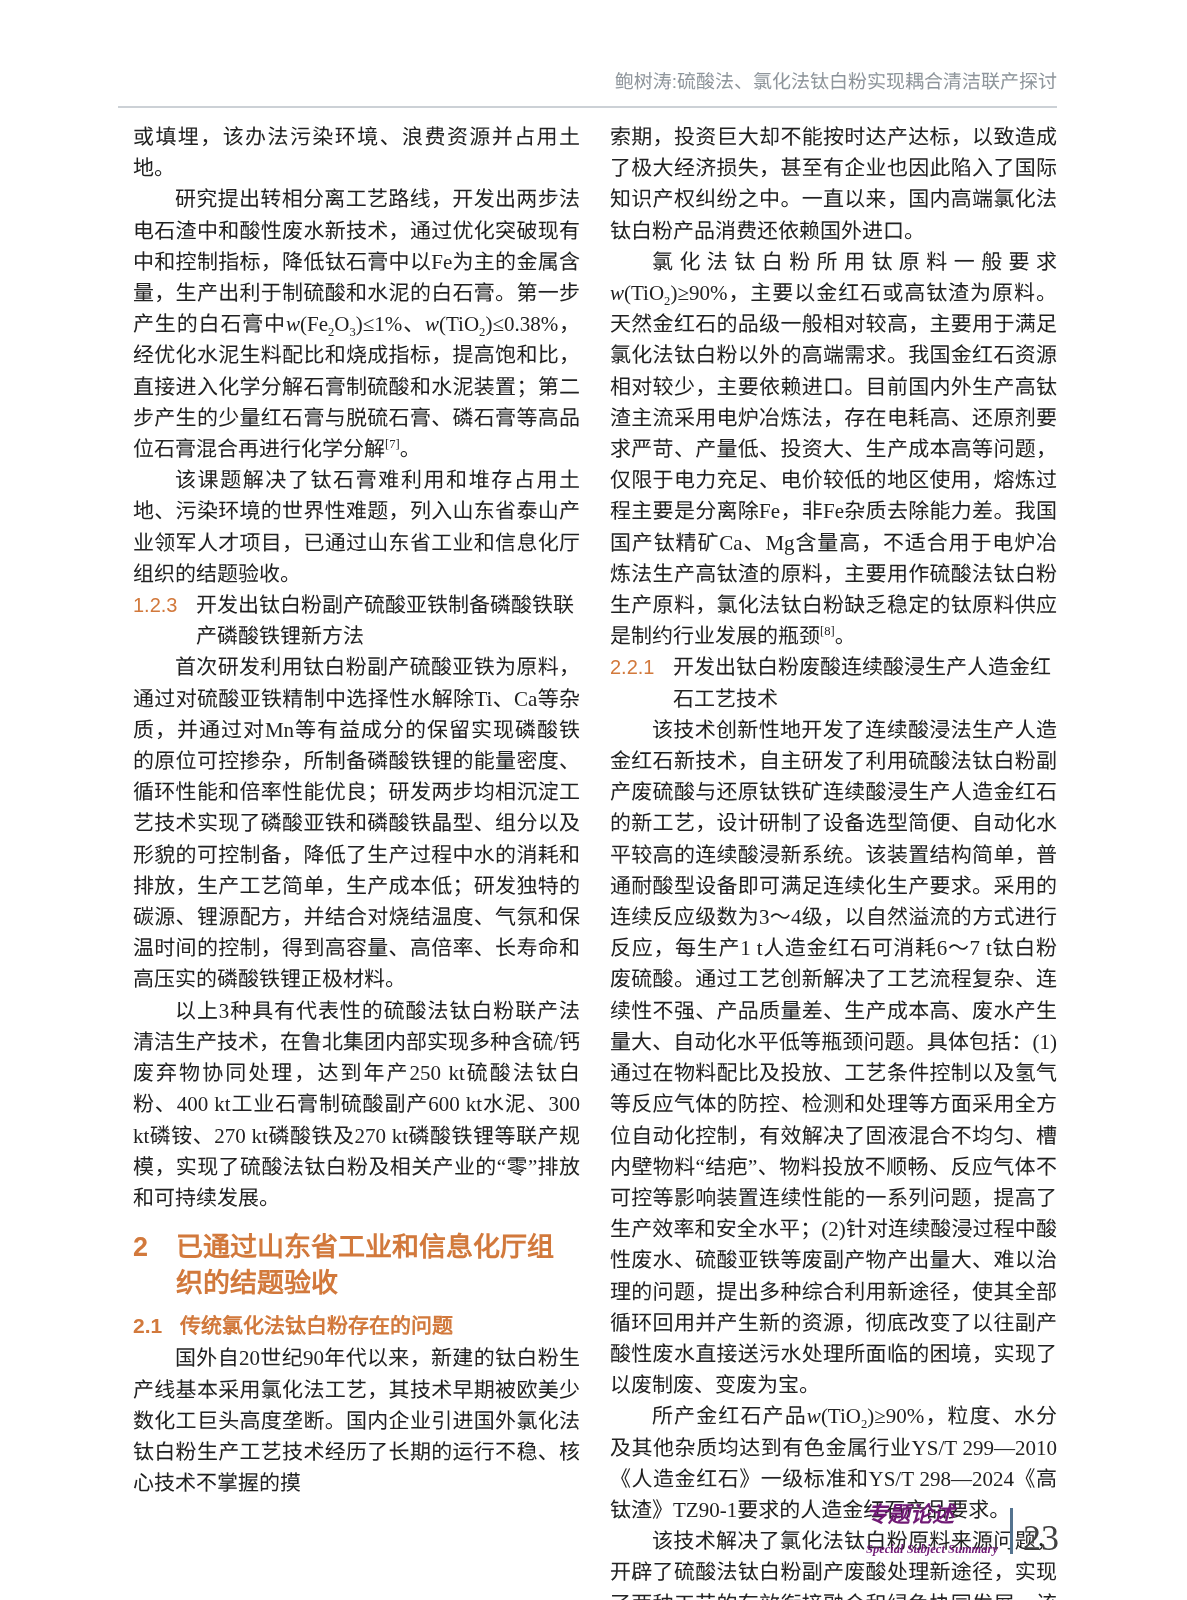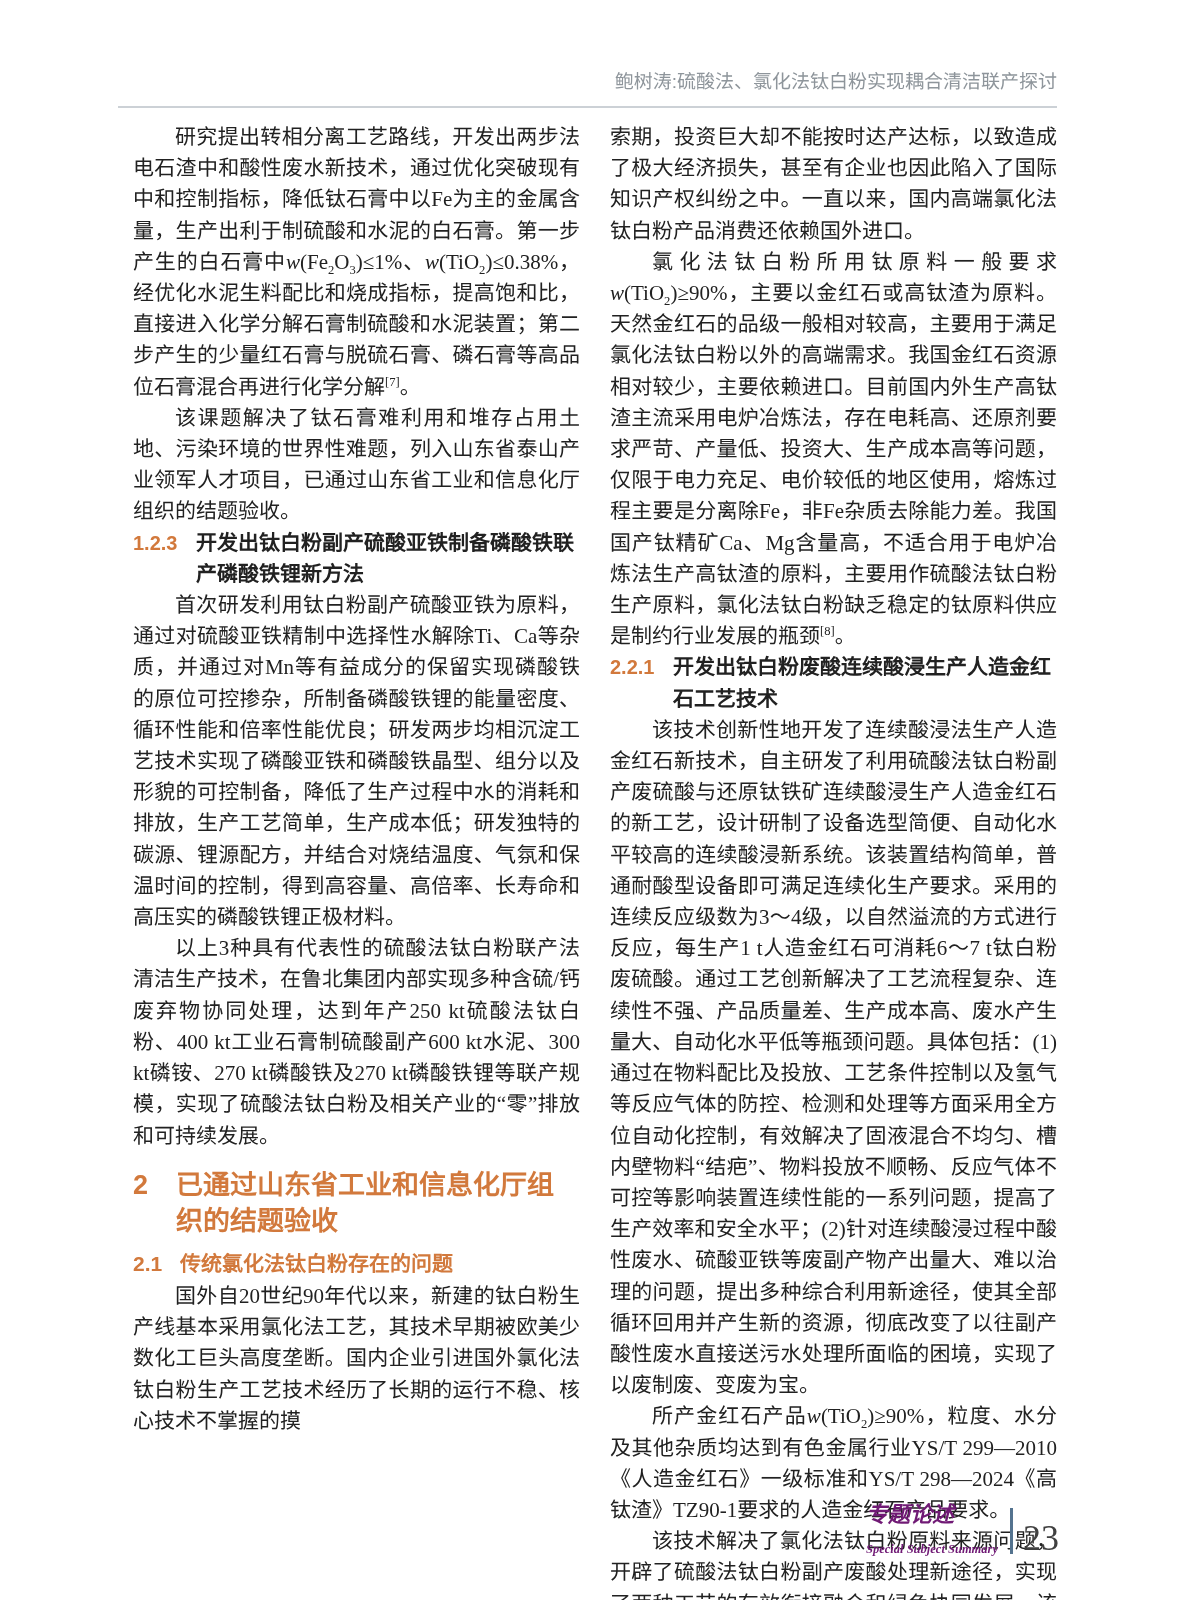--- a/index.html
+++ b/index.html
@@ -26,21 +26,21 @@
   .content{position:absolute;left:133px;top:122px;width:924px;}
   .cols{display:flex;gap:30px;}
   .col{width:447px;font-size:21px;line-height:31.2px;}
   .blk{margin:0;}
   .p{text-align:justify;text-indent:2em;}
   .p.noindent{text-indent:0;}
   sup{font-size:60%;line-height:0;}
   sub{font-size:60%;line-height:0;}
   i{font-style:italic;}
   
-  .h3{padding-left:63px;text-indent:0;text-align:left;font-weight:bold;}
+  .h3{padding-left:63px;text-indent:0;text-align:left;}
   .h3 .num{
     display:inline-block;width:63px;margin-left:-63px;
     color:#d2793c;
     font-family:"Liberation Sans","DejaVu Sans",sans-serif;
     font-size:20px;
   }
   
   .h1{
     font-family:"Liberation Sans","DejaVu Sans",sans-serif;
     font-weight:bold;color:#d2793c;
@@ -89,20 +89,21 @@
 
 <div class="page">
 
   <div class="header">
     <span>鲍树涛:硫酸法、氯化法钛白粉实现耦合清洁联产探讨</span>
   </div>
 
   <div class="content">
     <div class="cols">
       <div class="col" id="col-left">
+          <div class="blk p noindent">或填埋，该办法污染环境、浪费资源并占用土地。</div>
           <div class="blk p">研究提出转相分离工艺路线，开发出两步法电石渣中和酸性废水新技术，通过优化突破现有中和控制指标，降低钛石膏中以Fe为主的金属含量，生产出利于制硫酸和水泥的白石膏。第一步产生的白石膏中<i>w</i>(Fe<sub>2</sub>O<sub>3</sub>)≤1%、<i>w</i>(TiO<sub>2</sub>)≤0.38%，经优化水泥生料配比和烧成指标，提高饱和比，直接进入化学分解石膏制硫酸和水泥装置；第二步产生的少量红石膏与脱硫石膏、磷石膏等高品位石膏混合再进行化学分解<sup>[7]</sup>。</div>
           <div class="blk p">该课题解决了钛石膏难利用和堆存占用土地、污染环境的世界性难题，列入山东省泰山产业领军人才项目，已通过山东省工业和信息化厅组织的结题验收。</div>
           <div class="blk h3"><span class="num">1.2.3</span><span>开发出钛白粉副产硫酸亚铁制备磷酸铁联产磷酸铁锂新方法</span></div>
           <div class="blk p">首次研发利用钛白粉副产硫酸亚铁为原料，通过对硫酸亚铁精制中选择性水解除Ti、Ca等杂质，并通过对Mn等有益成分的保留实现磷酸铁的原位可控掺杂，所制备磷酸铁锂的能量密度、循环性能和倍率性能优良；研发两步均相沉淀工艺技术实现了磷酸亚铁和磷酸铁晶型、组分以及形貌的可控制备，降低了生产过程中水的消耗和排放，生产工艺简单，生产成本低；研发独特的碳源、锂源配方，并结合对烧结温度、气氛和保温时间的控制，得到高容量、高倍率、长寿命和高压实的磷酸铁锂正极材料。</div>
           <div class="blk p">以上3种具有代表性的硫酸法钛白粉联产法清洁生产技术，在鲁北集团内部实现多种含硫/钙废弃物协同处理，达到年产250 kt硫酸法钛白粉、400 kt工业石膏制硫酸副产600 kt水泥、300 kt磷铵、270 kt磷酸铁及270 kt磷酸铁锂等联产规模，实现了硫酸法钛白粉及相关产业的“零”排放和可持续发展。</div>
           <div class="blk h1"><span class="num">2</span><span>已通过山东省工业和信息化厅组织的结题验收</span></div>
           <div class="blk h2"><span class="num">2.1</span><span>传统氯化法钛白粉存在的问题</span></div>
           <div class="blk p">国外自20世纪90年代以来，新建的钛白粉生产线基本采用氯化法工艺，其技术早期被欧美少数化工巨头高度垄断。国内企业引进国外氯化法钛白粉生产工艺技术经历了长期的运行不稳、核心技术不掌握的摸</div>
         </div>
       <div class="col" id="col-right">

